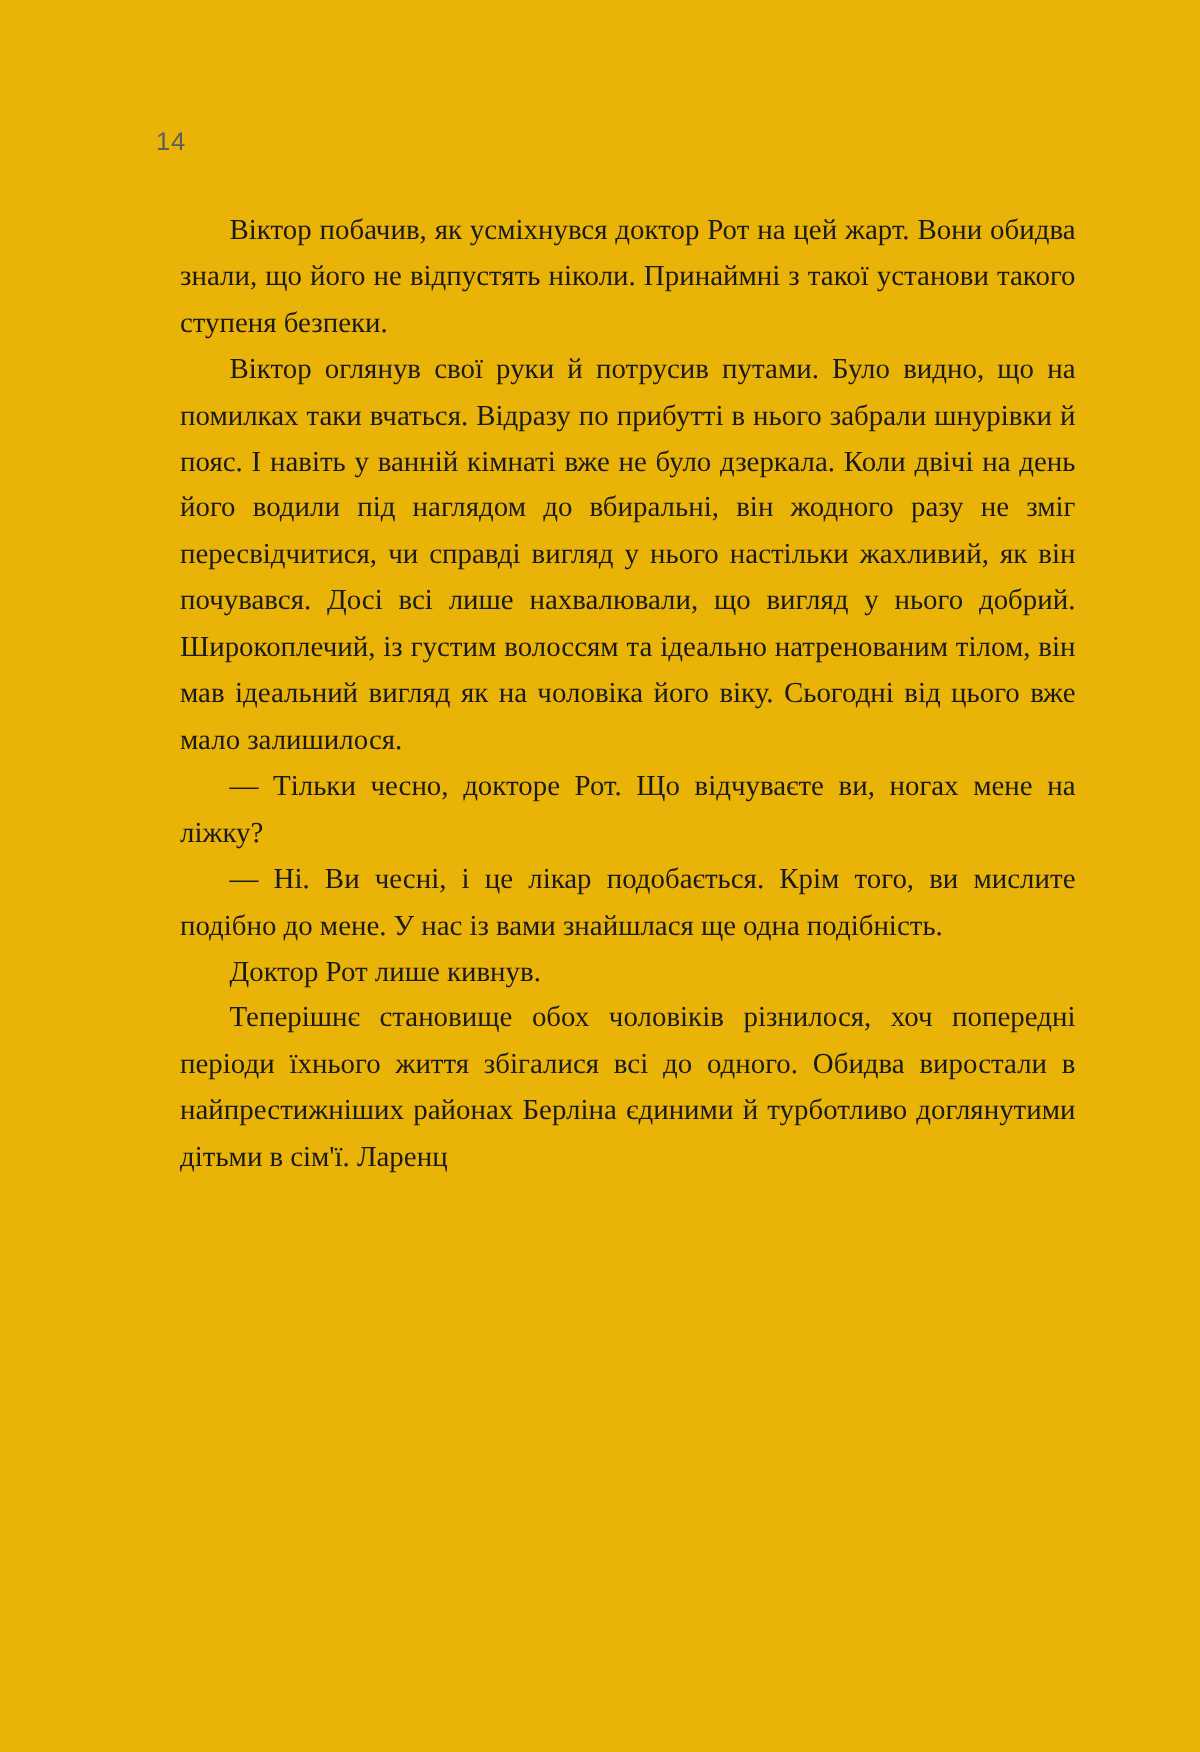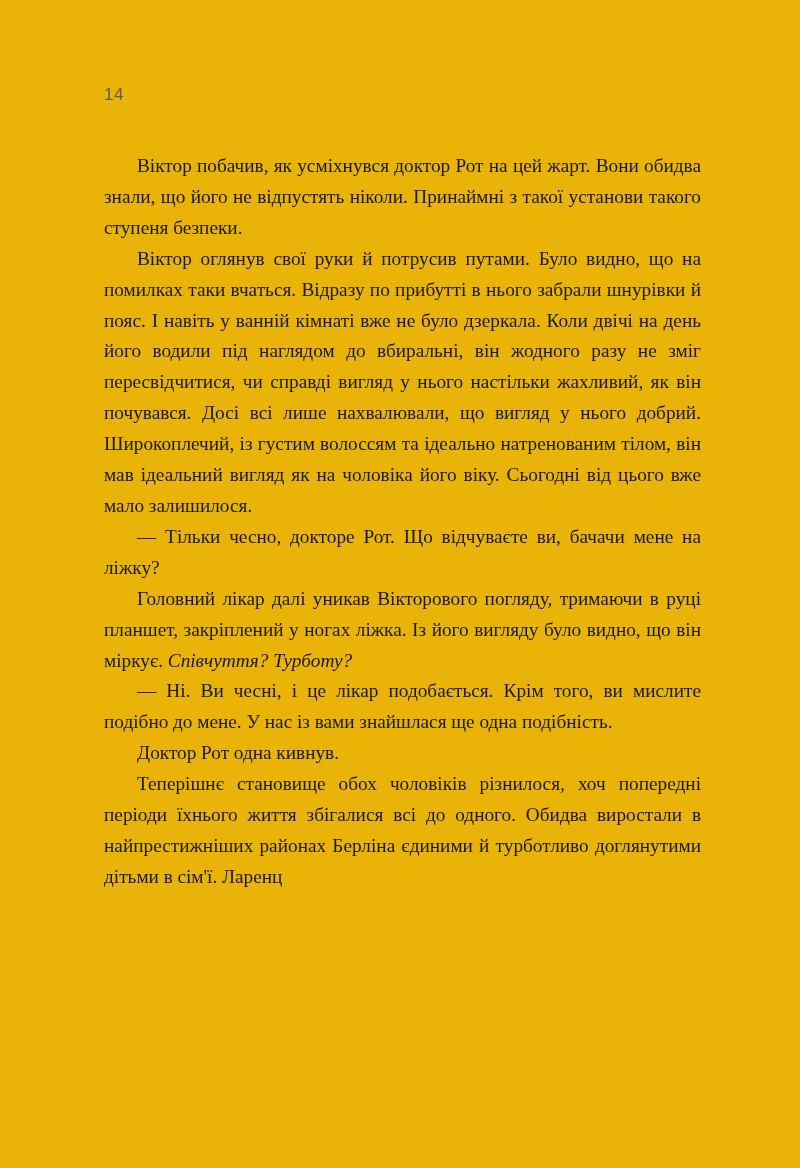--- a/index.html
+++ b/index.html
@@ -26,24 +26,23 @@
     top: 86px;
     font-family: "Liberation Sans", "DejaVu Sans", sans-serif;
     font-size: 17px;
     font-weight: 300;
     color: #5d5d5d;
     letter-spacing: 0.5px;
     line-height: 1;
   }
   .text-block {
     position: absolute;
-    left: 104px;
+    left: 120px;
     top: 139px;
     width: 597px;
-    margin-top: 12px;
   }
   p.para {
     margin: 0;
     font-size: 19.3px;
     line-height: 30.9px;
     text-align: justify;
     text-justify: inter-word;
     text-indent: 33px;
     hyphens: manual;
     -webkit-hyphens: manual;
@@ -62,27 +61,26 @@
 <div class="page">
 
   <div class="folio">14</div>
 
   <div class="text-block">
 
     <p class="para">Віктор побачив, як усміхнувся доктор Рот на цей жарт. Вони обидва знали, що його не відпустять ніколи. Принаймні з такої установи такого ступеня безпеки.</p>
 
     <p class="para">Віктор оглянув свої руки й потрусив путами. Було видно, що на помилках таки вчаться. Відразу по прибутті в нього забрали шнурівки й пояс. І навіть у ванній кімнаті вже не було дзеркала. Коли двічі на день його водили під наглядом до вбиральні, він жодного разу не зміг пересвідчитися, чи справді вигляд у нього настільки жахливий, як він почувався. Досі всі лише нахвалювали, що вигляд у нього добрий. Широкоплечий, із густим волоссям та ідеально натренованим тілом, він мав ідеальний вигляд як на чоловіка його віку. Сьогодні від цього вже мало залишилося.</p>
 
-    <p class="para">— Тільки чесно, докторе Рот. Що відчуваєте ви, бачачи мене на ліжку?</p>
+    <p class="para">— Тільки чесно, докторе Рот. Що відчуваєте ви, ногах мене на ліжку?</p>
 
-    <p class="para"><span>Головний лікар далі уникав Вікторового погляду, тримаючи в руці планшет, закріплений у ногах ліжка. Із його вигляду було видно, що він міркує. </span><em class="ital">Співчуття? Турботу?</em></p>
 
 
 
 
     <p class="para">— Ні. Ви чесні, і це лікар подобається. Крім того, ви мислите подібно до мене. У нас із вами знайшлася ще одна подібність.</p>
 
-    <p class="para">Доктор Рот одна кивнув.</p>
+    <p class="para">Доктор Рот лише кивнув.</p>
 
     <p class="para last-full">Теперішнє становище обох чоловіків різнилося, хоч попередні періоди їхнього життя збігалися всі до одного. Обидва виростали в найпрестижніших районах Берліна єдиними й турботливо доглянутими дітьми в сім'ї. Ларенц</p>
 
   </div>
 </div>
 
 </body></html>

